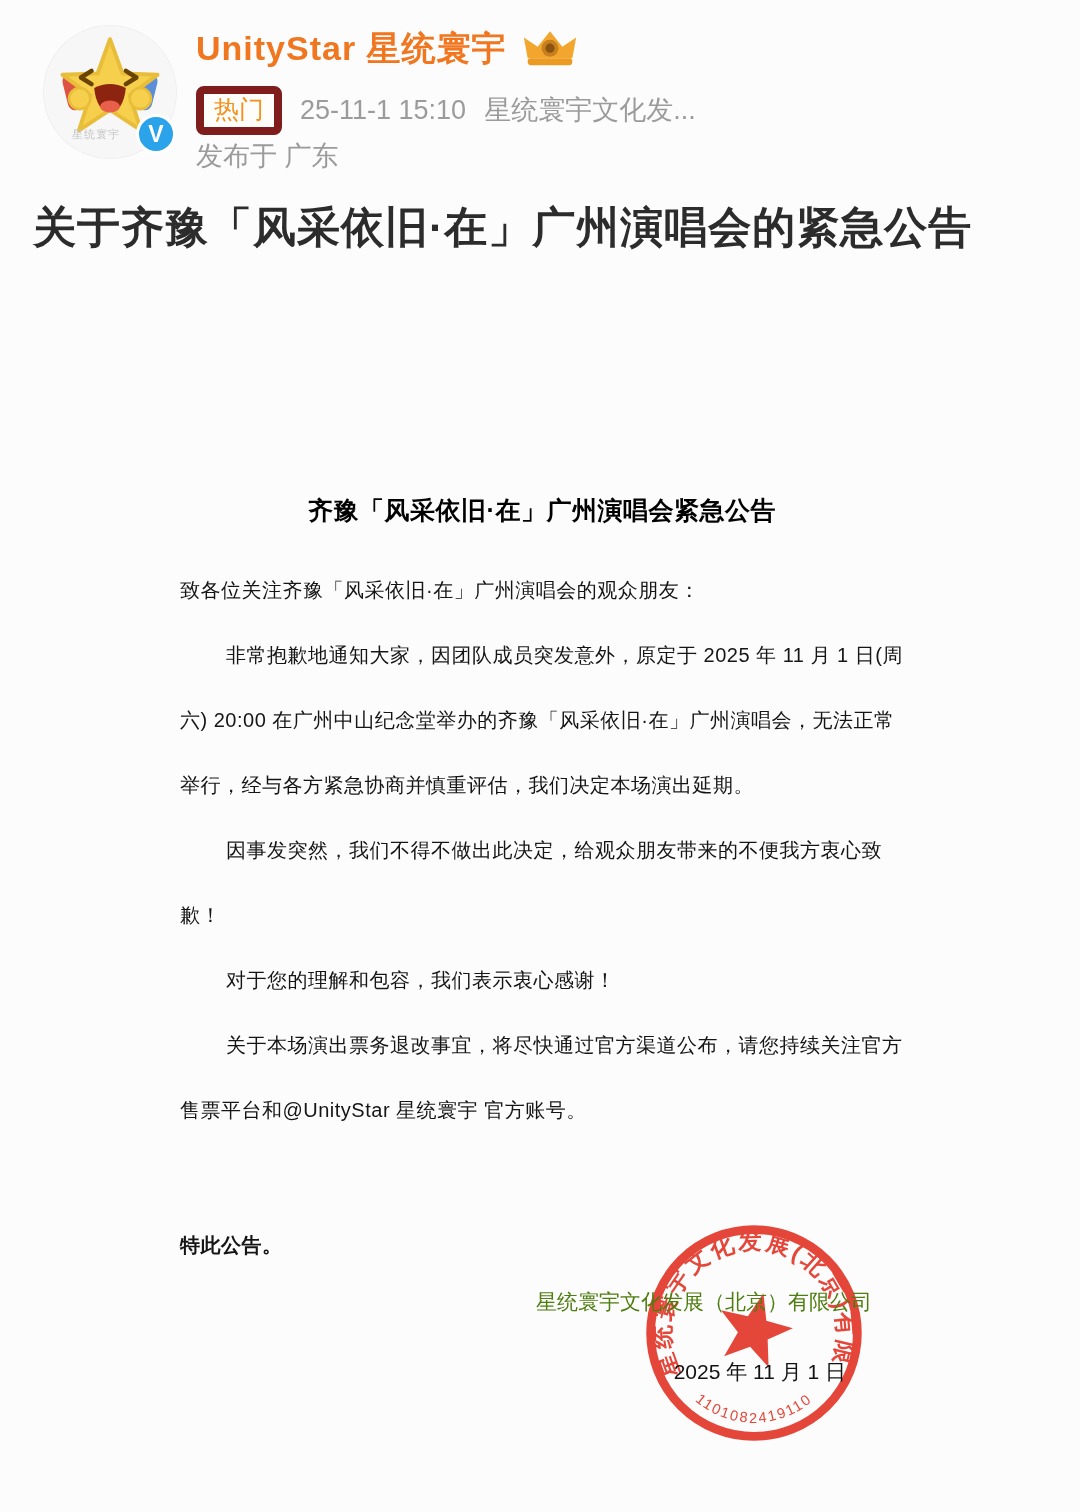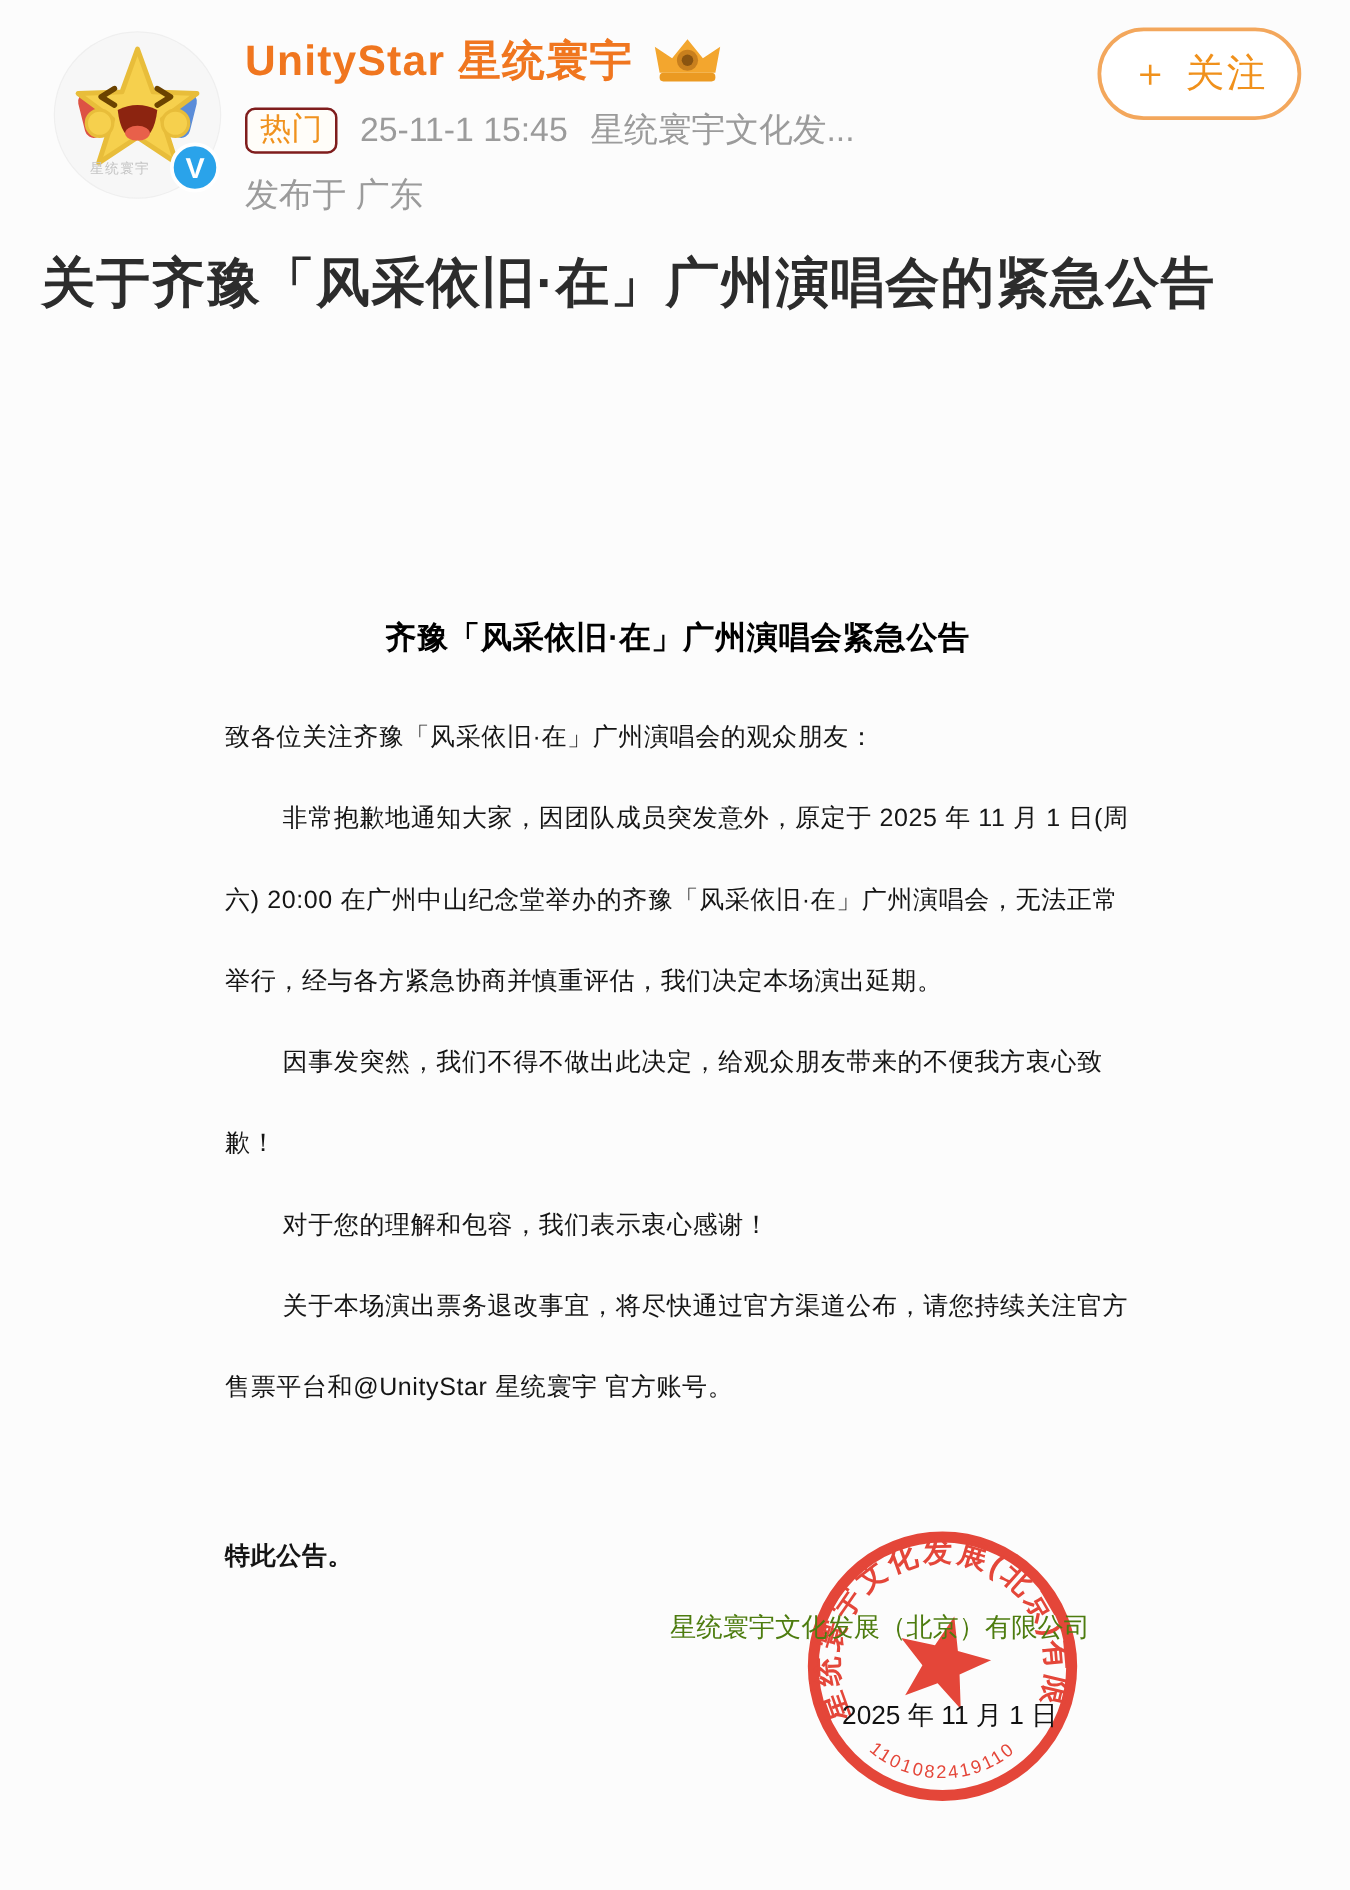--- a/index.html
+++ b/index.html
@@ -26,21 +26,21 @@
     display:flex; align-items:center; justify-content:center;
   }
   .author-row { position:absolute; left:196px; top:26px; display:flex; align-items:center; gap:14px; }
   .author-name { font-size:34px; font-weight:600; color:#f0761f; letter-spacing:1px;text-align:right; }
   .crown-badge { width:58px; height:40px; display:inline-flex; }
   .meta-row {
     position:absolute; left:196px; top:86px; display:flex; align-items:center; gap:18px;
     font-size:27px; color:#9b9b9b;
   }
   .hot-badge {
-    color:#f0921e; border:2px solid #7f1d1d; border-radius:8px;
+    color:#f0921e; border:8px solid #7f1d1d; border-radius:8px;
     padding:2px 10px 3px; font-size:25px; line-height:1.1; background:#fffdf9;
   }
   .location-row { position:absolute; left:196px; top:138px; font-size:27px; color:#9b9b9b; }
   .follow-btn {
     position:absolute; left:878px; top:22px; width:163px; height:74px;
     border:3px solid #f3a75c; border-radius:38px; background:#ffffff;
     color:#f0911c; font-size:31px; display:flex; align-items:center; justify-content:center;
     cursor:pointer; letter-spacing:2px;
   }
 
@@ -101,27 +101,26 @@
     <svg class="crown-badge" viewBox="0 0 36 26">
       <path d="M3.5 19 L1 5.5 L10 11.5 L18 1.5 L26 11.5 L35 5.5 L32.5 19 Z" fill="#f3a62e"></path>
       <rect x="3.5" y="19" width="29" height="4.5" rx="2" fill="#eb9a22"></rect>
       <circle cx="18" cy="12.5" r="5.5" fill="#c87f1d"></circle>
       <circle cx="18" cy="12.5" r="3" fill="#8a5410"></circle>
     </svg>
   </div>
 
   <div class="meta-row">
     <span class="hot-badge">热门</span>
-    <span>25-11-1 15:45</span>
+    <span>25-11-1 15:10</span>
     <span>星统寰宇文化发...</span>
   </div>
 
   <div class="location-row">发布于 广东</div>
 
-  <button class="follow-btn">＋ 关注</button>
 
   <div class="post-title">关于齐豫「风采依旧·在」广州演唱会的紧急公告</div>
 
   <div class="letter">
     <div class="letter-heading">齐豫「风采依旧·在」广州演唱会紧急公告</div>
     <p>致各位关注齐豫「风采依旧·在」广州演唱会的观众朋友：</p>
     <p class="indent">非常抱歉地通知大家，因团队成员突发意外，原定于 2025 年 11 月 1 日(周六) 20:00 在广州中山纪念堂举办的齐豫「风采依旧·在」广州演唱会，无法正常举行，经与各方紧急协商并慎重评估，我们决定本场演出延期。</p>
     <p class="indent">因事发突然，我们不得不做出此决定，给观众朋友带来的不便我方衷心致歉！</p>
     <p class="indent">对于您的理解和包容，我们表示衷心感谢！</p>
     <p class="indent">关于本场演出票务退改事宜，将尽快通过官方渠道公布，请您持续关注官方售票平台和@UnityStar 星统寰宇 官方账号。</p>

